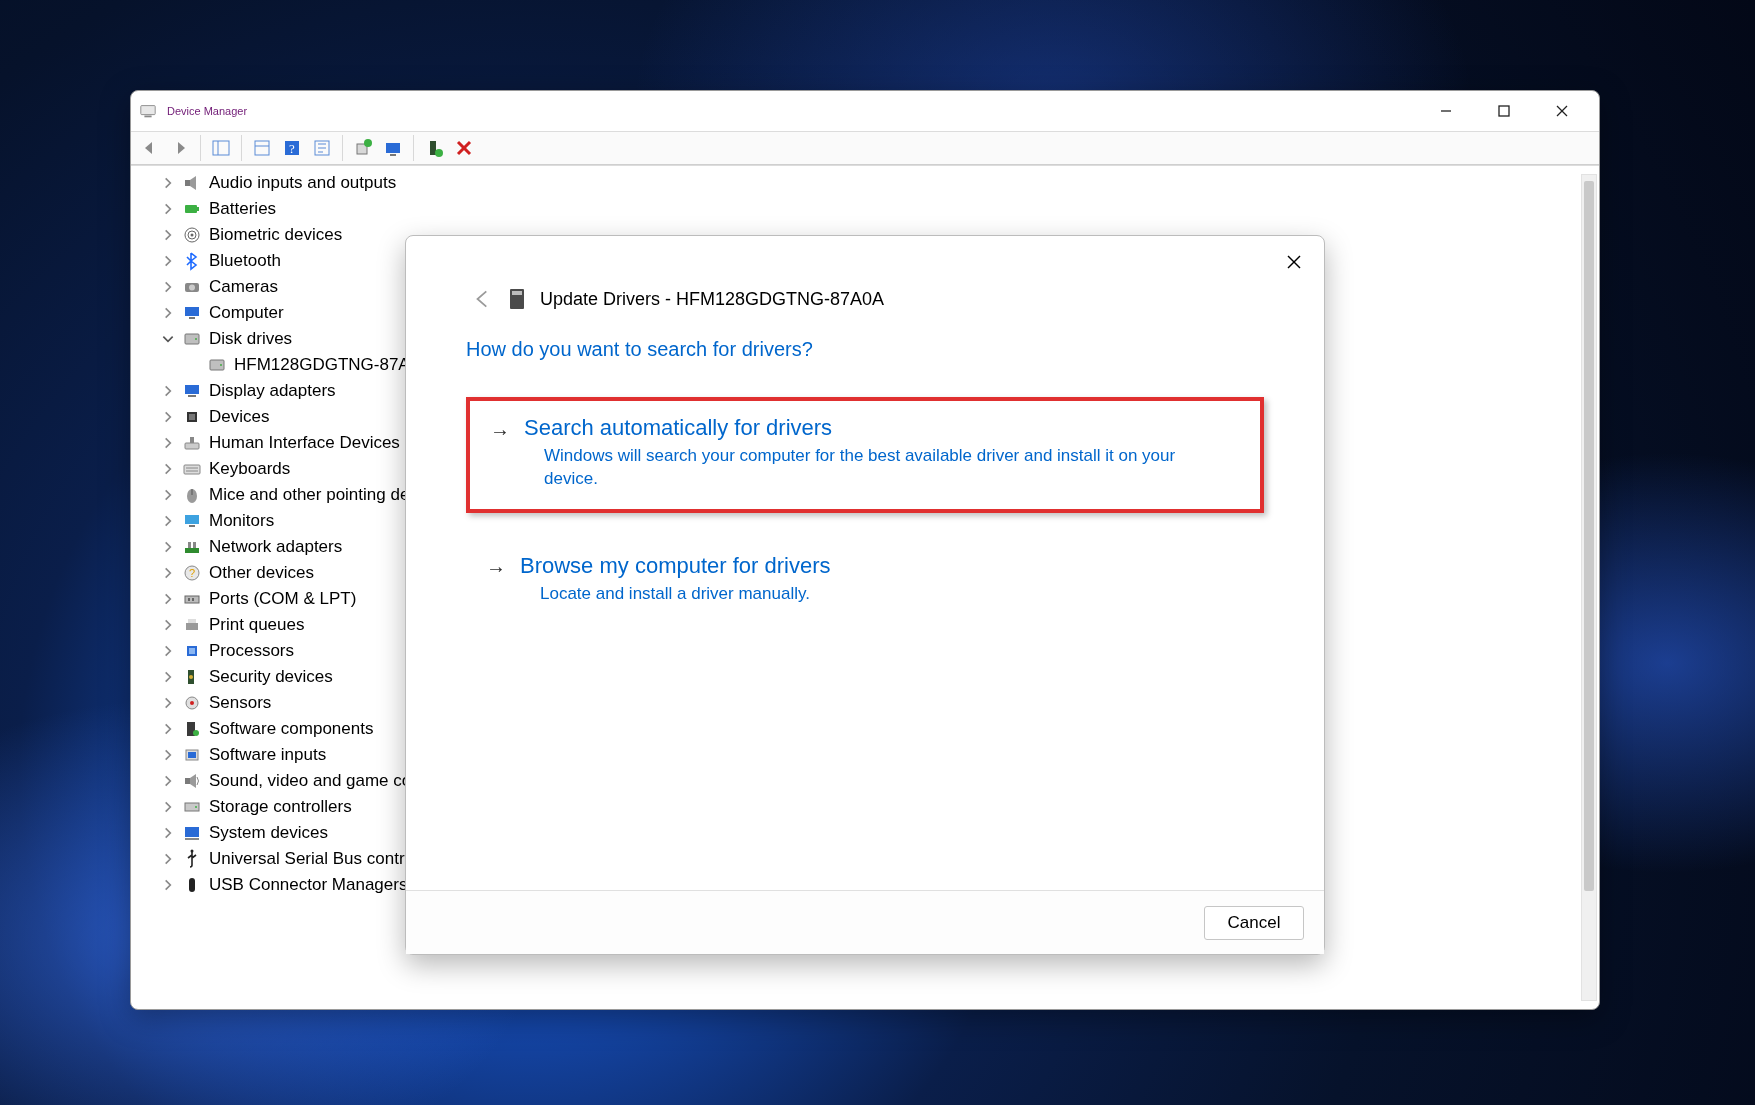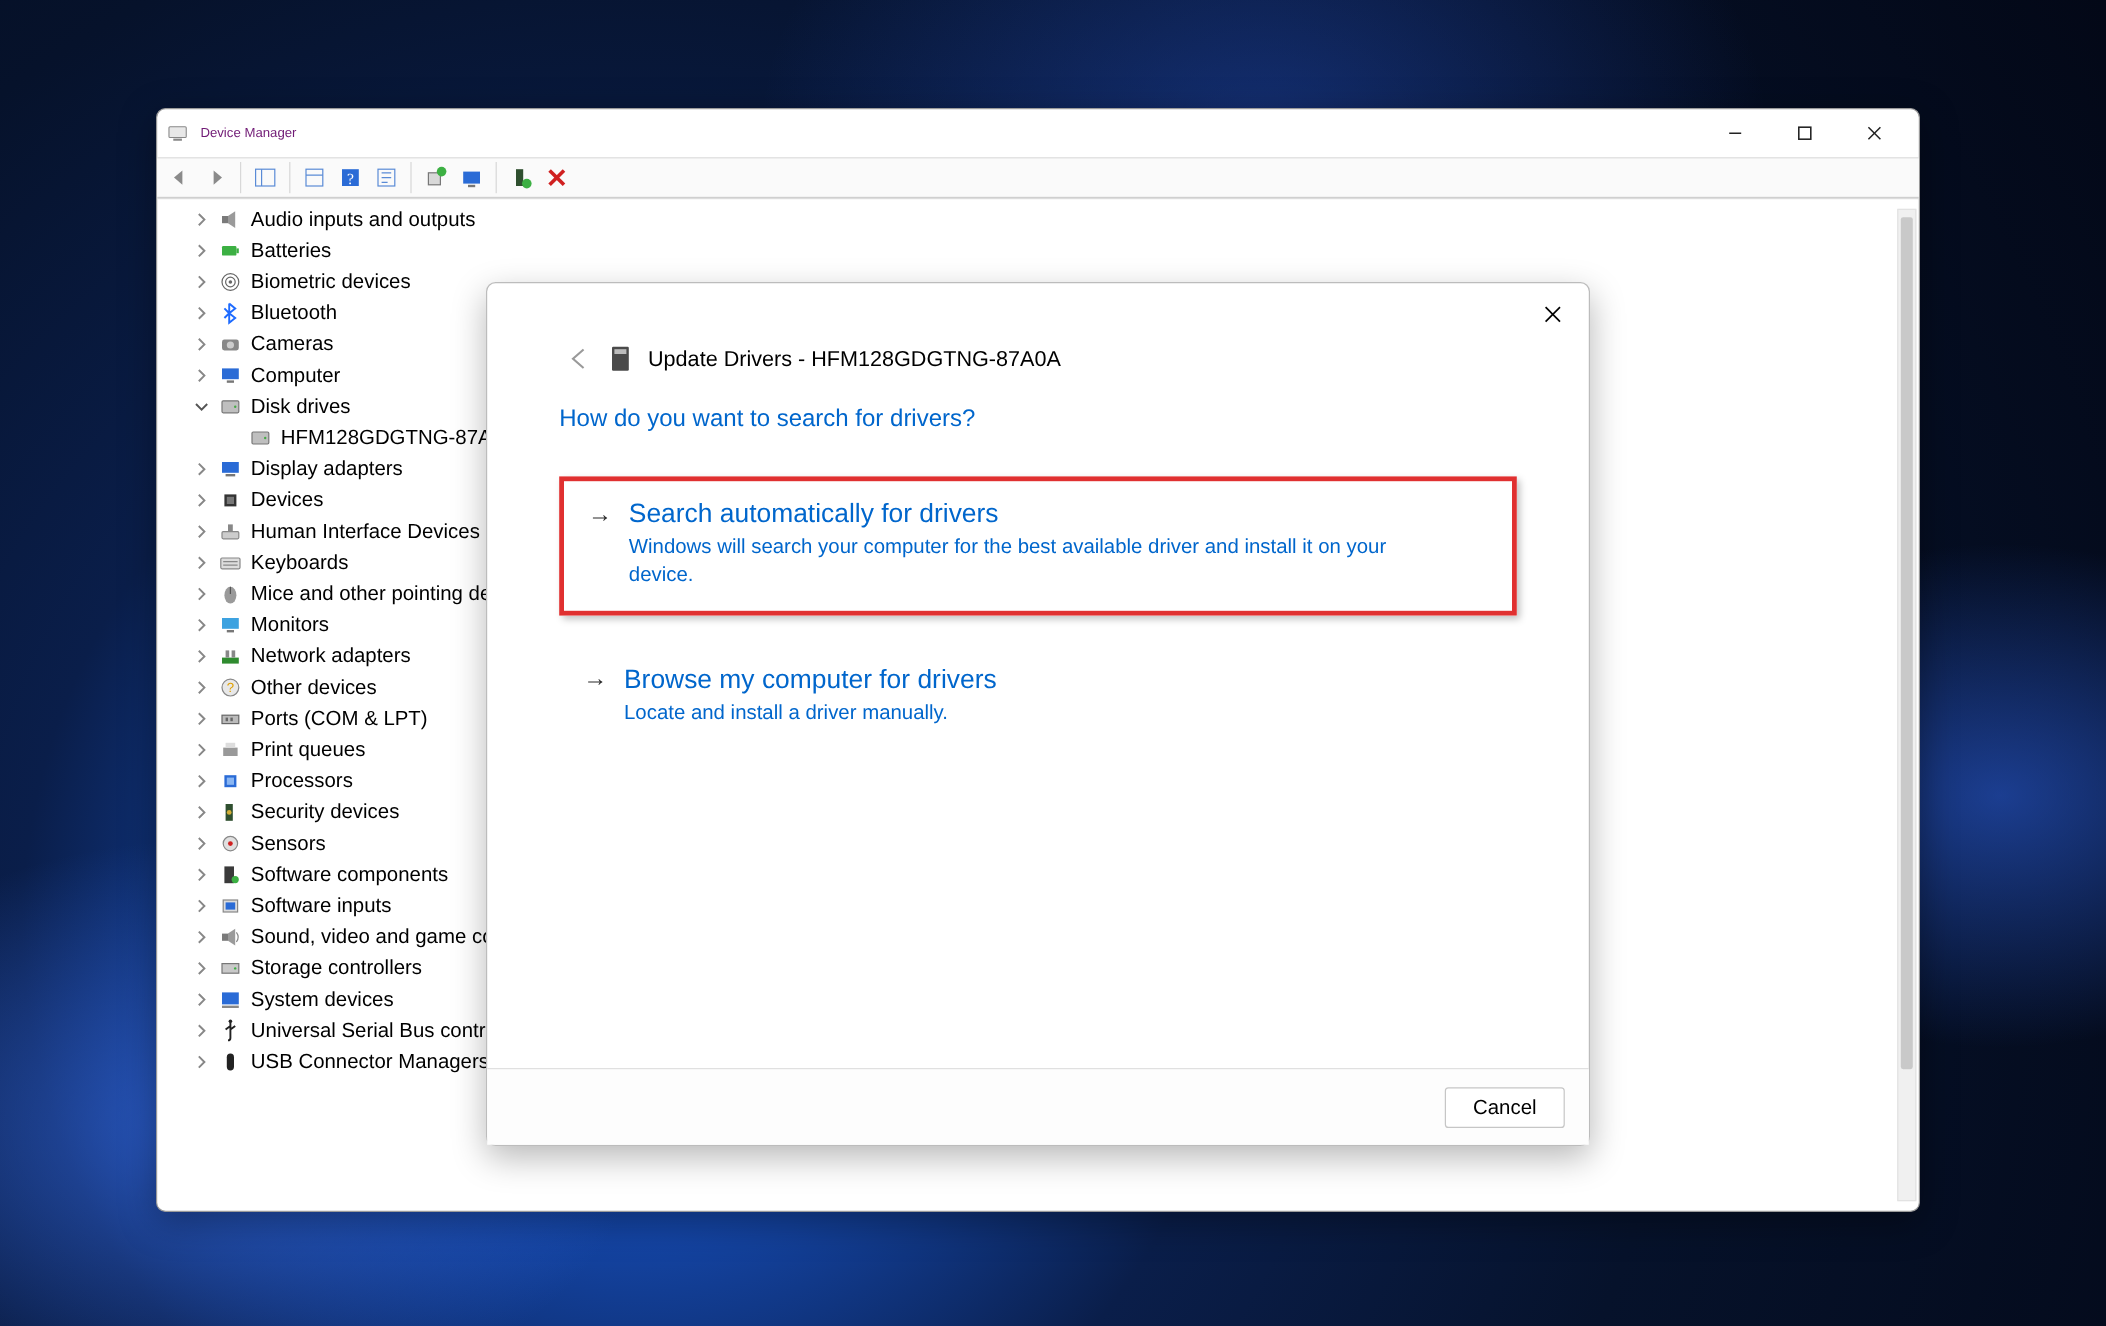--- a/index.html
+++ b/index.html
@@ -115,21 +115,21 @@
   .dlg-title { font-size: 18px; color:#000; }
   .dlg-body { flex:1; padding: 20px 60px 0 60px; }
   .dlg-heading { font-size: 20px; color:#0066cc; margin-bottom: 36px; }
   .option {
     padding: 14px 20px 18px 20px; margin-bottom: 26px; position:relative;
   }
   .option.highlight { border: 4px solid #e03030; box-shadow: 3px 3px 6px rgba(0,0,0,0.25); }
   .opt-head { display:flex; align-items:center; gap:14px; }
   .opt-arrow { font-size:20px; color:#2a2a2a; position:relative; top:1px; }
   .opt-title { font-size:22px; color:#0066cc; }
-  .opt-desc { font-size:17px; color:#0066cc; margin-left:34px; margin-top:4px; max-width: 640px; line-height:1.35; }
+  .opt-desc { font-size:17px; color:#0066cc; margin-left:54px; margin-top:4px; max-width: 640px; line-height:1.35; }
   .dlg-footer {
     height: 64px; border-top:1px solid #e0e0e0; display:flex; align-items:center; justify-content:flex-end; padding: 0 20px;
     background:#fdfdfd;
   }
   .btn {
     min-width: 100px; height:34px; padding:0 18px; font-size:17px;
     background:#ffffff; border:1px solid #c6c6c6; border-radius:3px;
     display:flex; align-items:center; justify-content:center; cursor:default;
   }
 </style>

